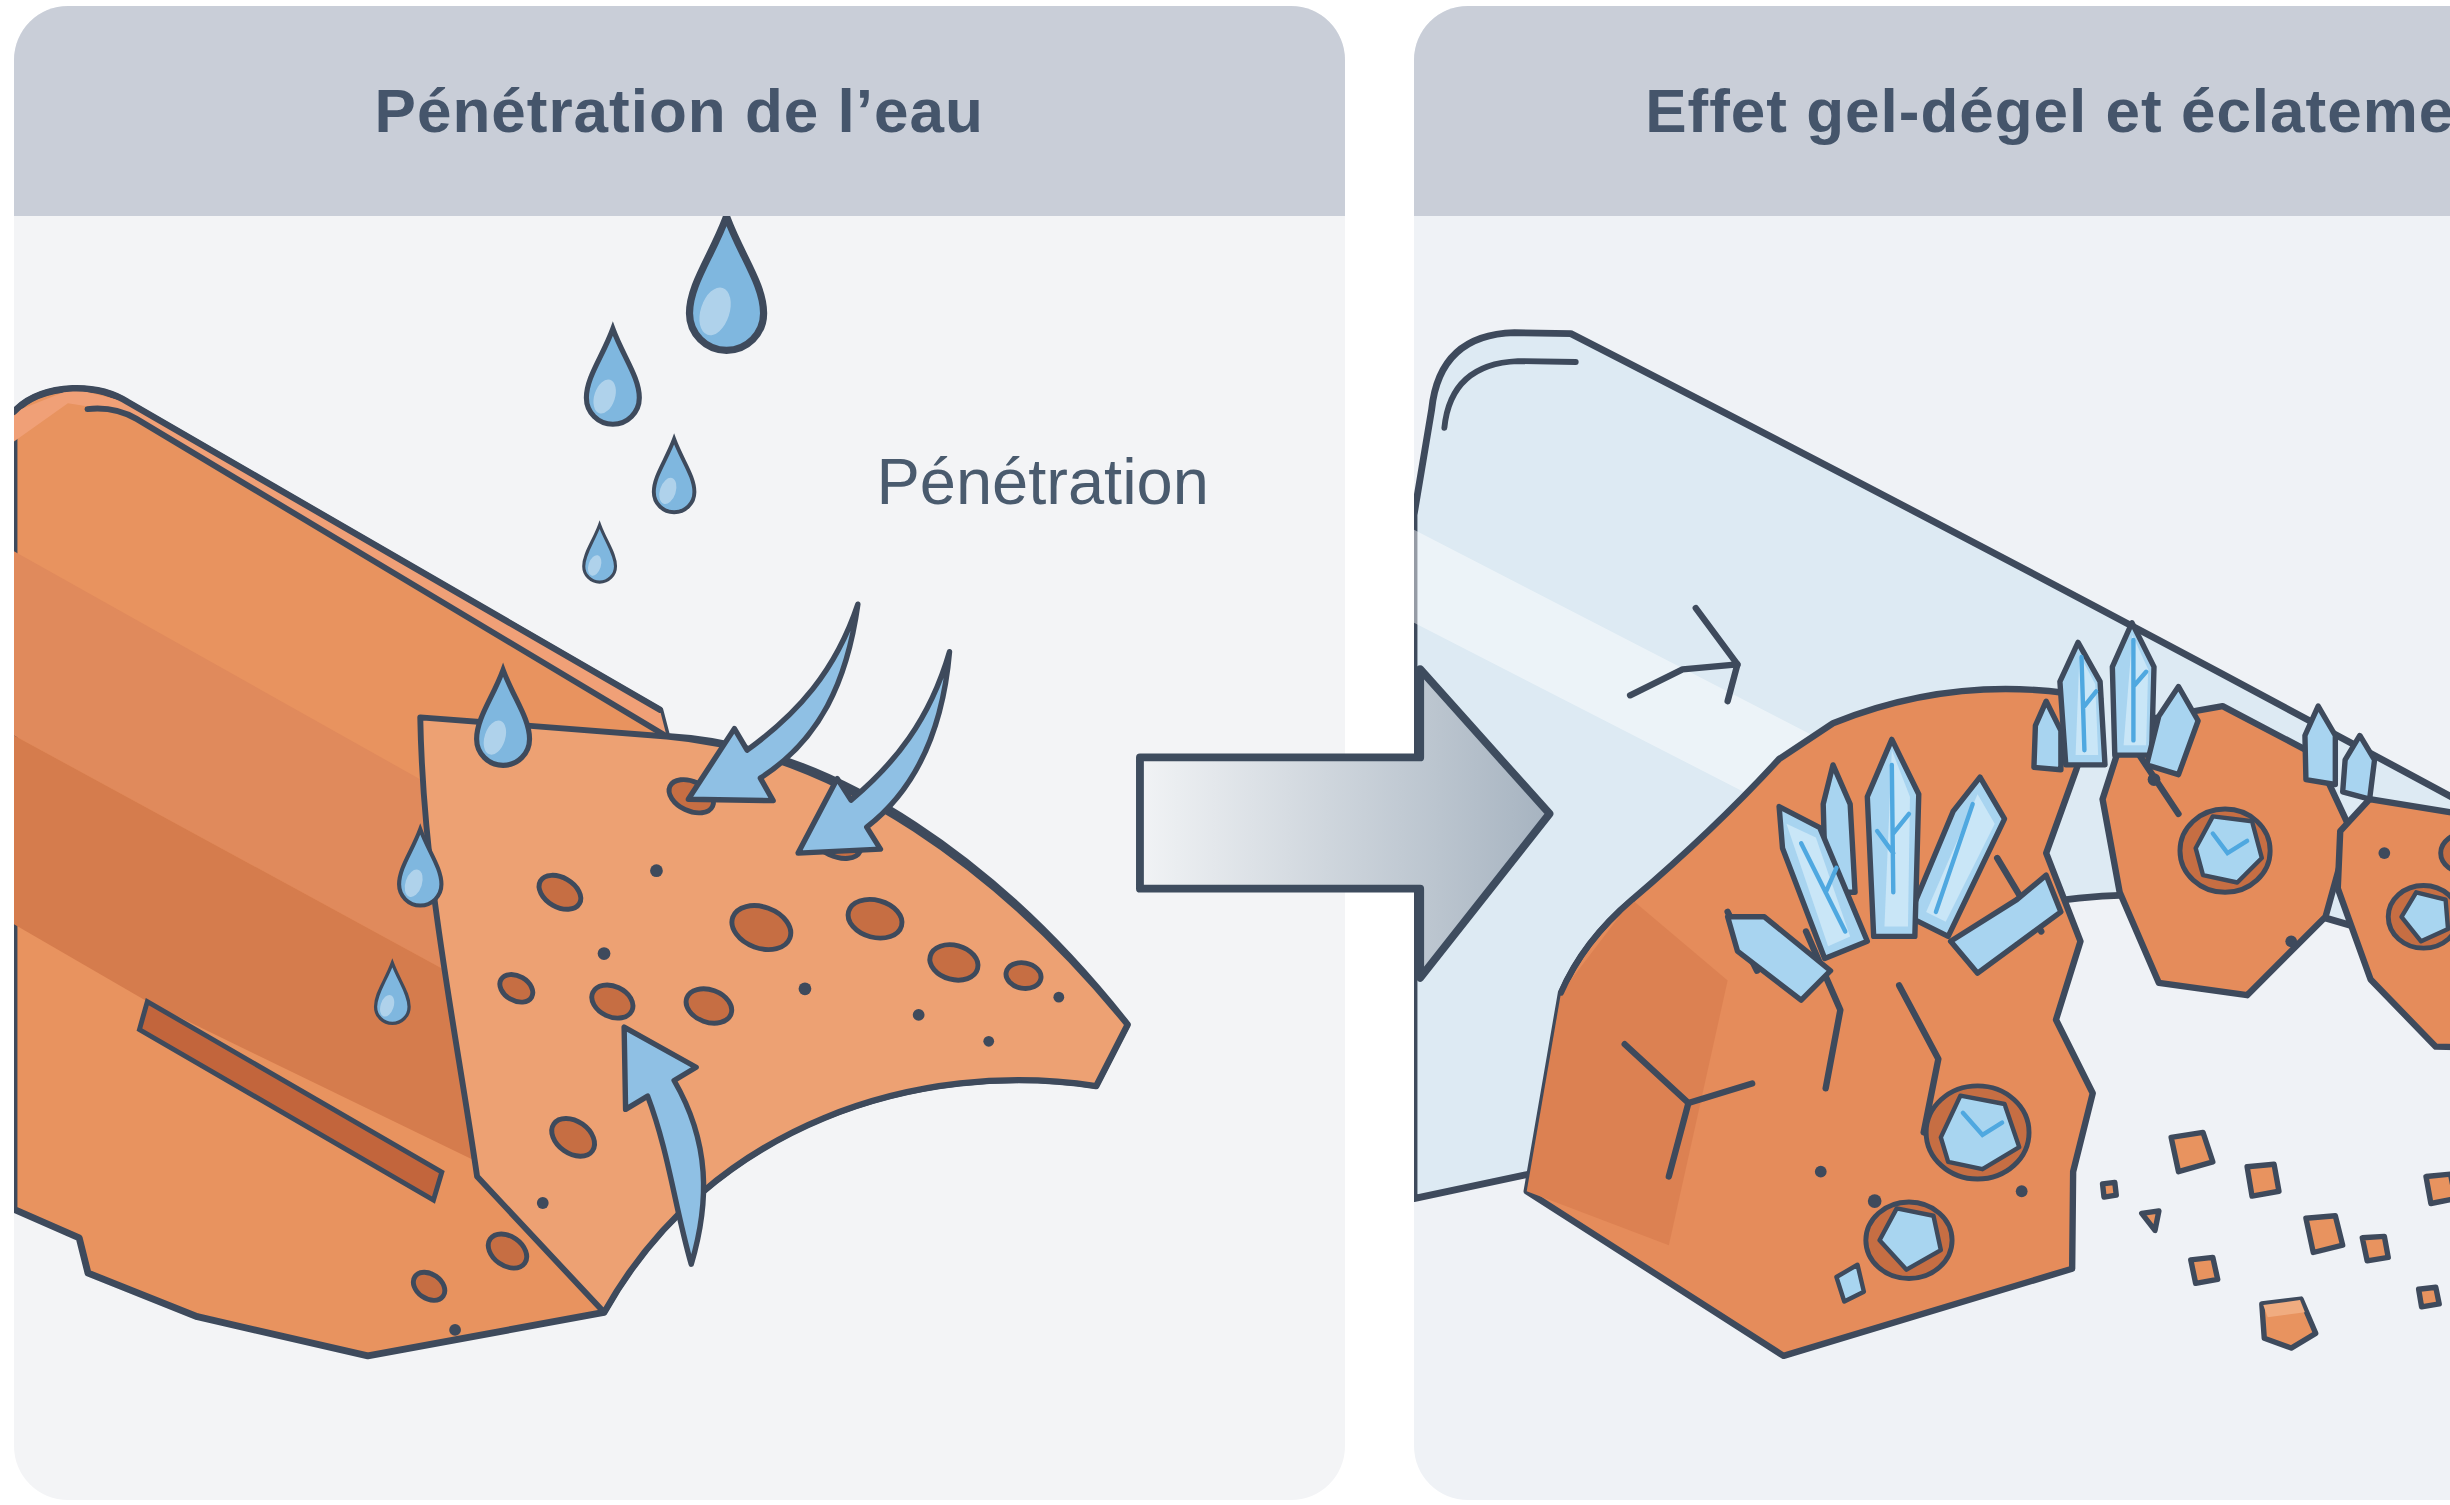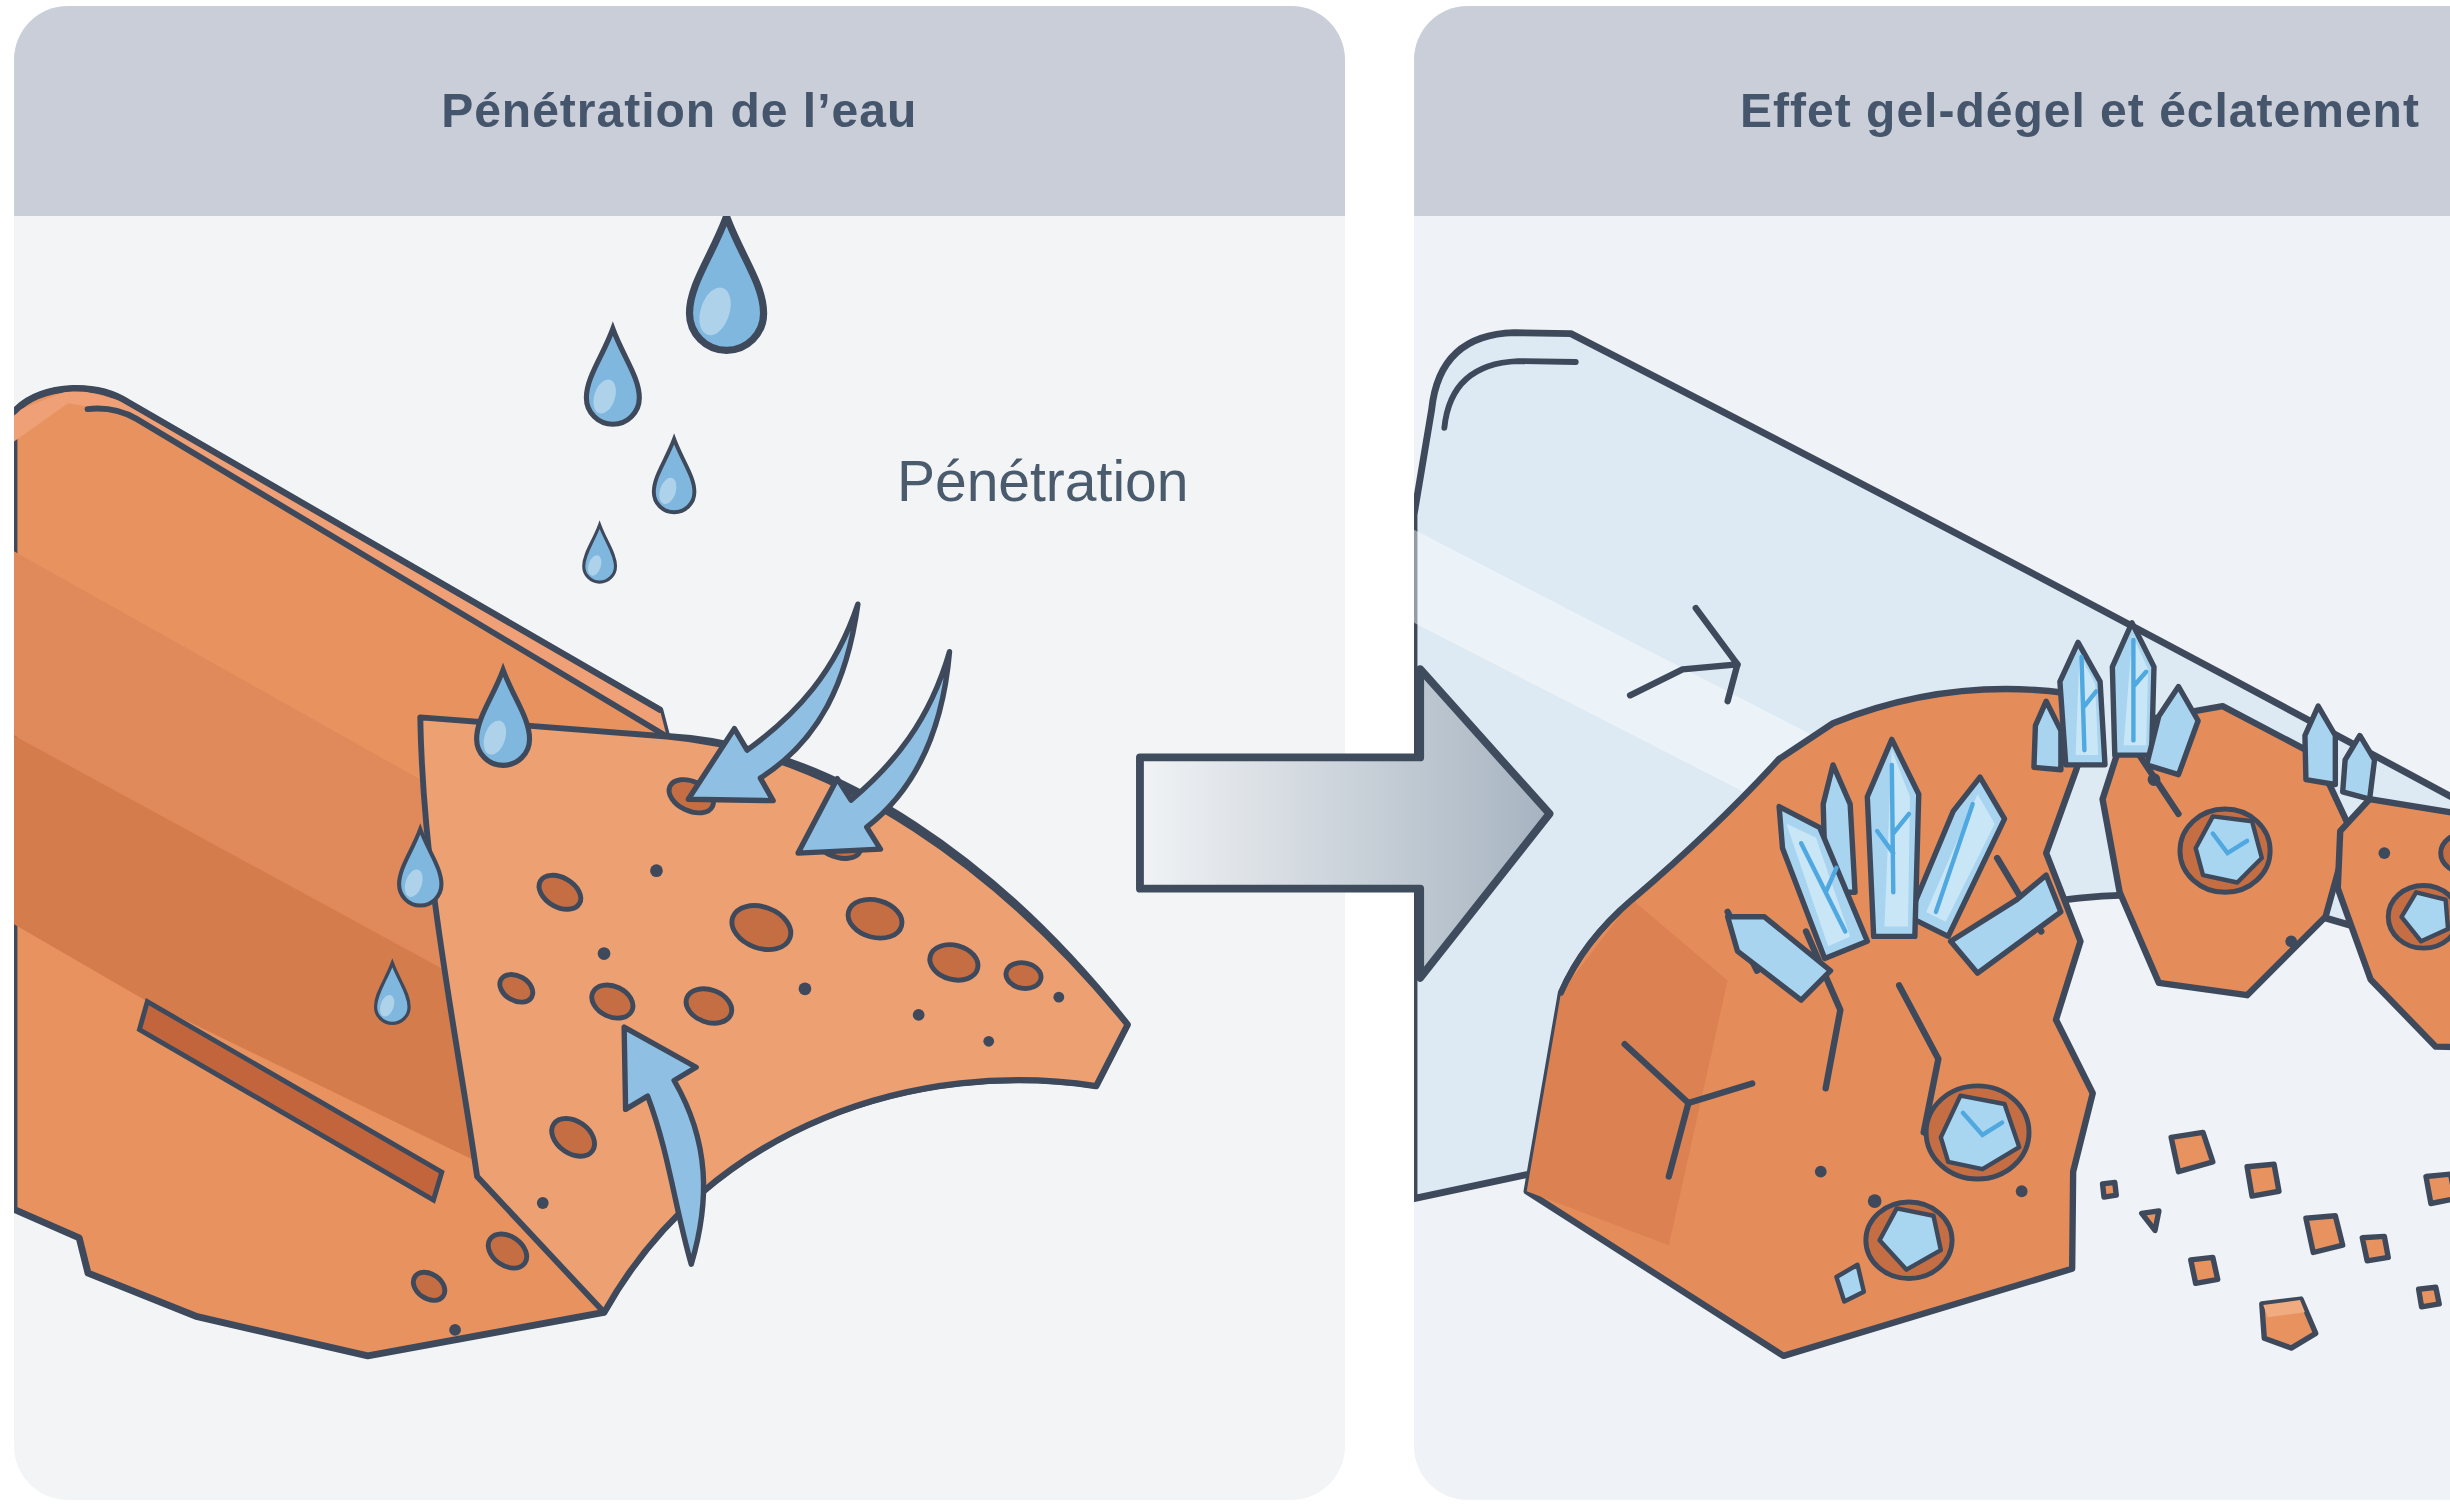--- a/index.html
+++ b/index.html
@@ -3,26 +3,26 @@
 <meta charset="utf-8">
 <style>
   html,body{margin:0;padding:0;width:2760px;height:1505px;background:#ffffff;
     font-family:"Liberation Sans", sans-serif;overflow:hidden;}
   .canvas{position:relative;width:2760px;height:1505px;background:#ffffff;}
   .panel{position:absolute;top:5.9px;height:1494px;border-radius:54px;overflow:hidden;}
   .panel.left{left:13.7px;width:1331px;background:var(--panel_bg);}
   .panel.right{left:1414px;width:1332px;background:var(--panel_bg_right);}
   .panel-header{position:absolute;left:0;top:0;width:100%;height:210px;
     background:var(--header_bg);display:flex;align-items:center;justify-content:center;}
-  .panel-title{margin:0;font-size:48px;font-weight:700;letter-spacing:1px;
+  .panel-title{margin:0;font-size:62px;font-weight:700;letter-spacing:1px;
     color:var(--title_text);}
   .panel-body{position:absolute;left:0;top:210px;width:100%;height:1284px;}
   .panel-body svg{position:absolute;left:0;top:0;}
   .annotation{position:absolute;left:735px;top:221px;width:588px;text-align:center;
-    font-size:57px;line-height:89px;color:var(--annotation_text);}
+    font-size:65px;line-height:89px;color:var(--annotation_text);}
   .transition-arrow-svg{position:absolute;left:0;top:0;width:2760px;height:1505px;
     pointer-events:none;z-index:5;}
   
   .tile{fill:var(--tile_orange);stroke:var(--outline);stroke-width:14;stroke-linejoin:round;}
   .lipband{fill:#F0A077;}
   .shade-mid{fill:#E08A5C;}
   .shade-dark{fill:var(--tile_orange_dark);}
   .groove{fill:#C2653C;stroke:var(--outline);stroke-width:10;}
   .face{fill:var(--tile_orange_light);stroke:var(--outline);stroke-width:12;stroke-linejoin:round;}
   .pore{fill:var(--pore_orange);stroke:var(--outline);stroke-width:10;}

